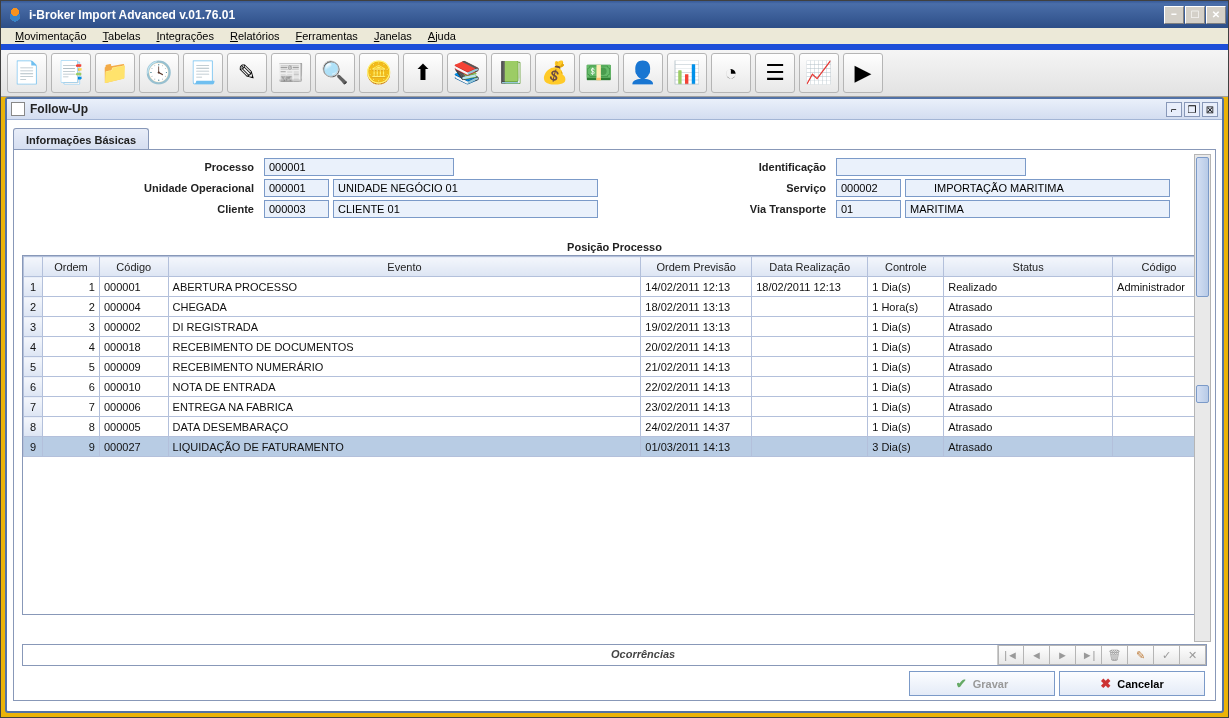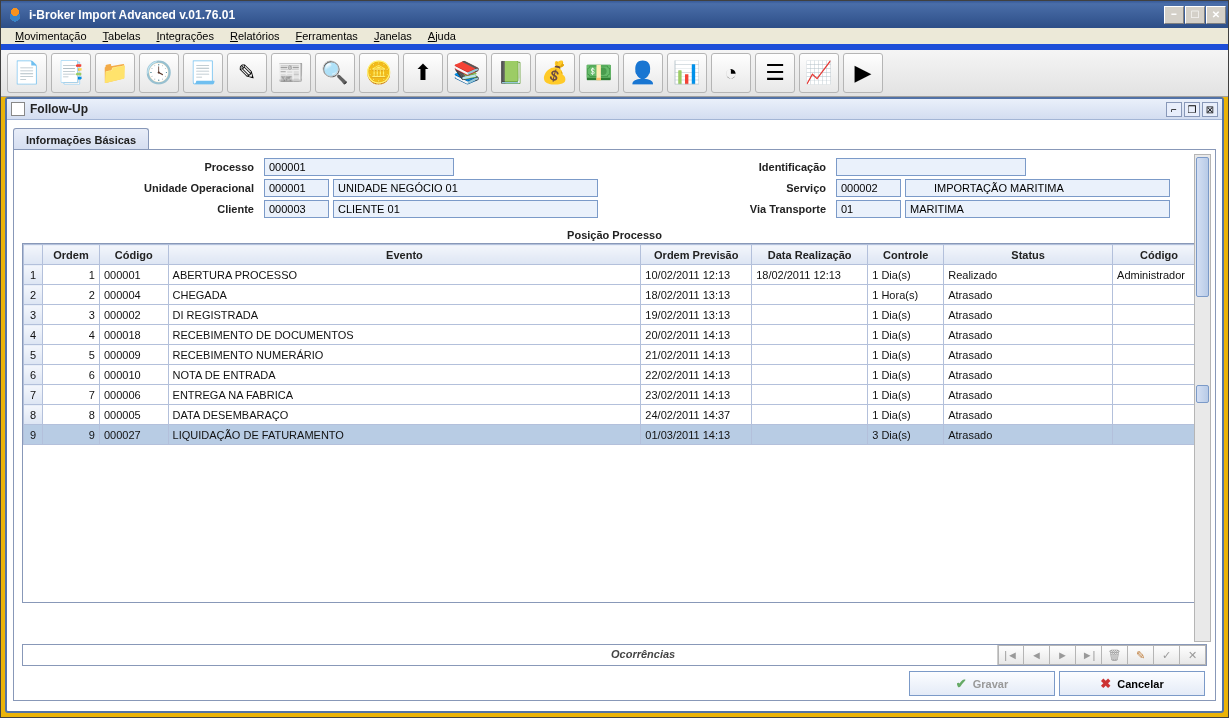--- a/index.html
+++ b/index.html
@@ -46,25 +46,25 @@
   .tabpage{ border:1px solid #8898b8; background:#fff; position:absolute; left:0; right:0; top:23px; bottom:0; overflow:hidden;}
 
   .form-area{ padding:8px 8px 4px 8px; position:relative;}
   .form-row{ display:flex; gap:4px; align-items:center; margin-bottom:3px;}
   .f-label{ width:238px; text-align:right; font-weight:bold; color:#222; padding-right:6px;}
   .f-input{ height:18px; border:1px solid #7b9ac8; background:#eaf1fb; padding:1px 4px; font-family:inherit; font-size:11px;}
   .f-label2{ text-align:right; font-weight:bold; color:#222; padding-right:6px;}
 
   .right-col{ position:absolute; left:620px; top:8px;}
 
-  .section-label{ text-align:center; font-weight:bold; color:#222; margin:4px 0 2px 0;}
+  .section-label{ text-align:center; font-weight:bold; color:#222; margin:16px 0 2px 0;}
 
   .table-wrap{ margin:0 8px; border:1px solid #8898b8; height:360px; overflow:hidden; position:relative;}
   table.grid{ border-collapse:collapse; width:100%; table-layout:fixed;}
-  table.grid th{ background:linear-gradient(to bottom,#f3f6fc,#dde5f3); border:1px solid #b3c0db; font-weight:bold; color:#222; height:20px; font-size:11px;}
+  table.grid th{ background:linear-gradient(to bottom,#f3f6fc,#dde5f3); border:1px solid #b3c0db; font-weight:normal; color:#222; height:20px; font-size:11px;}
   table.grid td{ border:1px solid #b3c0db; height:20px; padding:1px 4px; font-size:11px; color:#111;white-space:nowrap;}
   table.grid td.num{ text-align:right;}
   table.grid tr.selected td{ background:#b8cce4;}
   table.grid th.rownum{ width:18px;}
   table.grid td.rownum{ text-align:center; background:linear-gradient(to bottom,#f3f6fc,#dde5f3); border:1px solid #b3c0db;}
 
   .scroll-v { position:absolute; right:4px; top:4px; bottom:58px; width:17px; background:#e9e9e9; border:1px solid #b5b5b5;}
   .scroll-v .thumb{ position:absolute; left:1px; right:1px; top:2px; height:140px; background:linear-gradient(to right,#d4dff3,#b8cbe7); border:1px solid #7b9ac8; border-radius:2px;}
   .scroll-v .thumb.small{ top:230px; height:18px;}
 
@@ -250,21 +250,21 @@
               <th>Status</th>
               <th>Código</th>
             </tr>
               </thead>
             <tbody id="tbody">
                 <tr>
                   <td class="rownum">1</td>
                   <td class="num">1</td>
                   <td>000001</td>
                   <td>ABERTURA PROCESSO</td>
-                  <td>10/02/2011 12:13</td>
+                  <td>14/02/2011 12:13</td>
                   <td>18/02/2011 12:13</td>
                   <td>1 Dia(s)</td>
                   <td>Realizado</td>
                   <td>Administrador</td>
                 </tr>
                 <tr>
                   <td class="rownum">2</td>
                   <td class="num">2</td>
                   <td>000004</td>
                   <td>CHEGADA</td>

